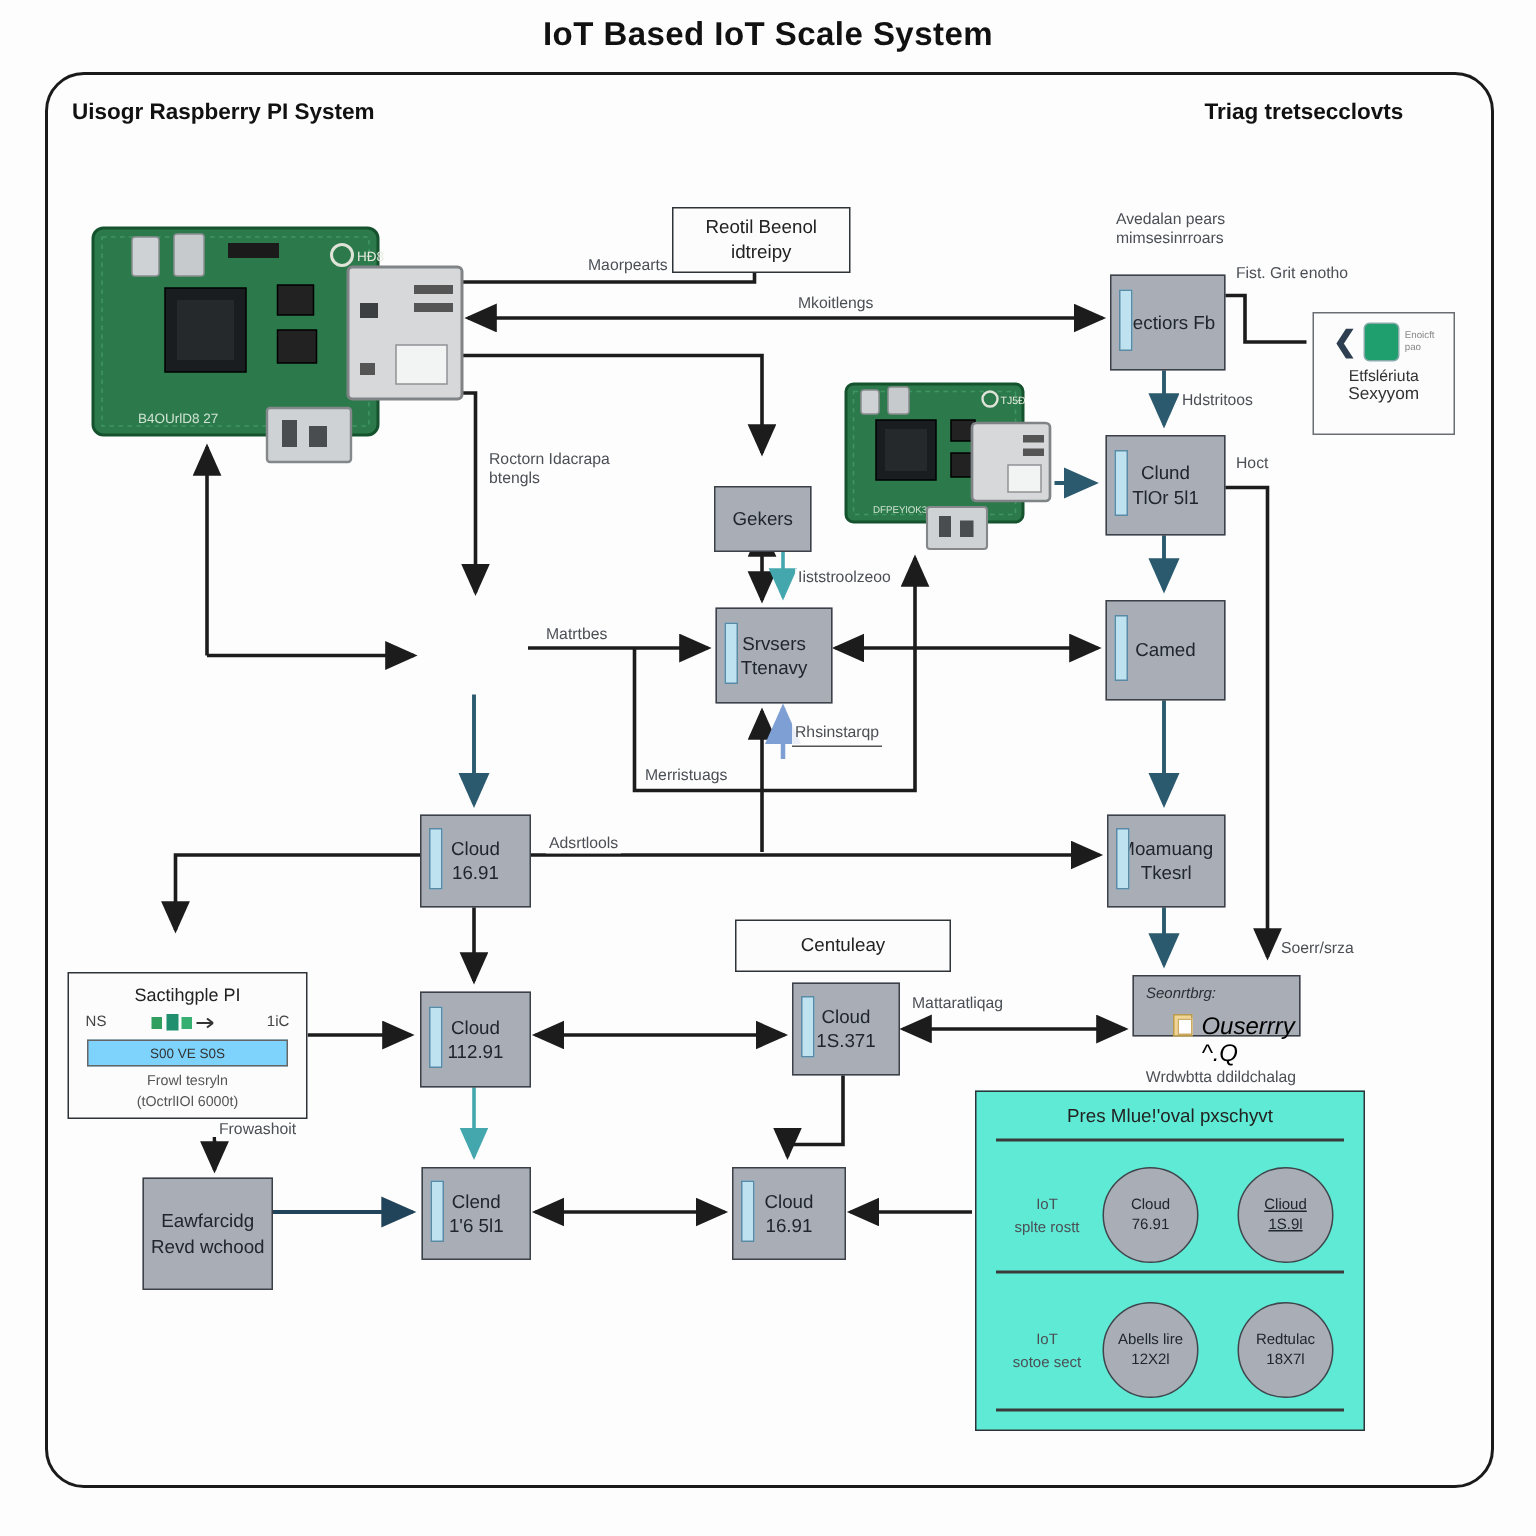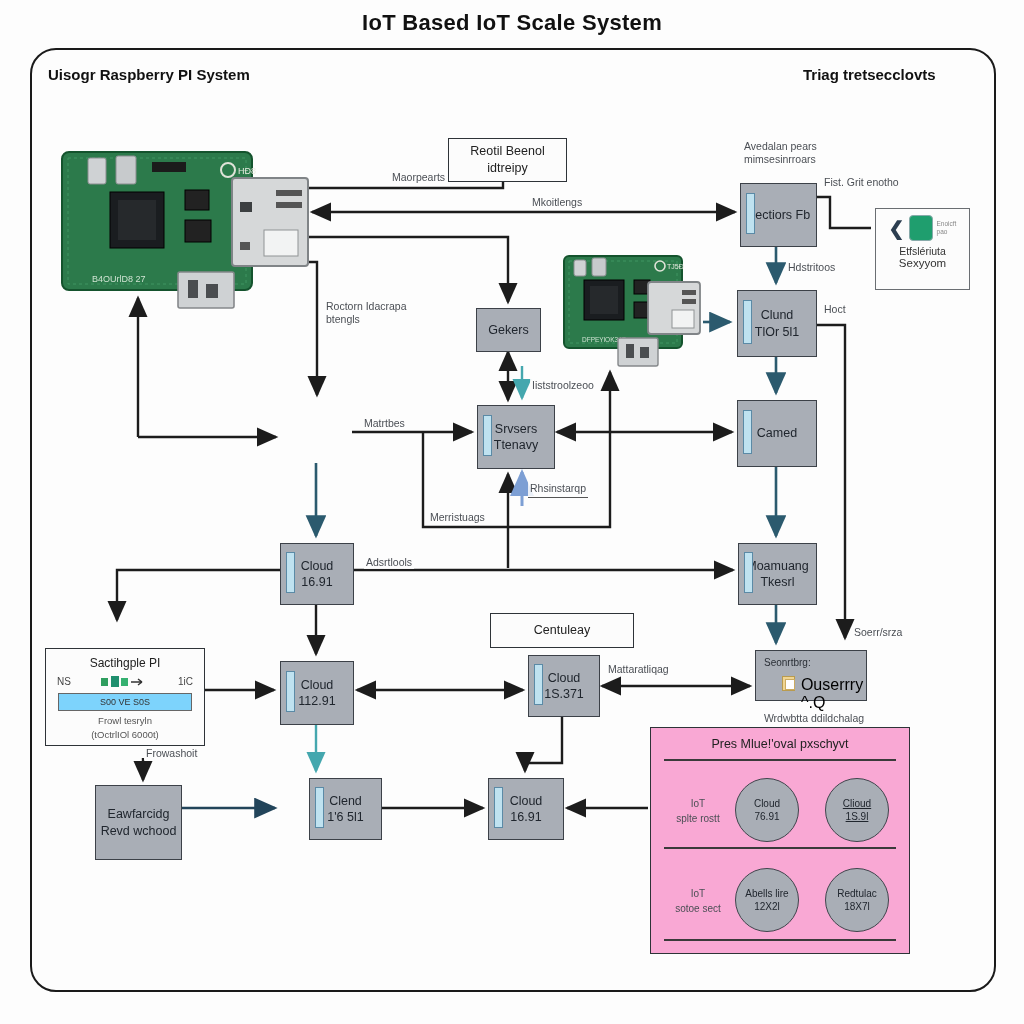--- a/index.html
+++ b/index.html
@@ -26,21 +26,21 @@
   .lbl.ul{border-bottom:1.5px solid #555;padding-bottom:2px;}
   #seon{flex-direction:column;align-items:flex-start;justify-content:flex-start;
         padding:6px 8px;box-sizing:border-box;}
   #seon .row2{display:flex;align-items:flex-start;gap:6px;margin-top:8px;margin-left:6px;padding-left:12px;}
   #lcd{justify-content:flex-start;padding-top:6px;box-sizing:border-box;}
   #lcd .r2{display:flex;align-items:center;justify-content:space-between;width:86%;
         font-size:10px;color:#444;margin-top:4px;}
   #lcd .bar2{width:84%;background:#7dd3fc;border:1.4px solid #666;font-size:9px;color:#333;
         padding:2px 0;margin-top:4px;}
   #lcd .sm{font-size:9.5px;color:#555;margin-top:4px;}
-  #panel{position:absolute;left:650px;top:727px;width:258px;height:225px;background:#f9a8d4;
+  #panel{position:absolute;left:650px;top:727px;width:258px;height:225px;background:#5eead4;
         border:1.8px solid #2e3338;z-index:2;}
   #panel .ptitle{position:absolute;left:0;top:9px;width:100%;text-align:center;
         font-size:12.5px;color:#222;}
   #panel .rule{position:absolute;left:13px;right:13px;height:1.6px;background:#3a3a3a;}
   #panel .rlabel{position:absolute;left:6px;width:82px;text-align:center;font-size:10px;
         color:#4b4f55;line-height:1.5;}
   .circ{position:absolute;width:62px;height:62px;border-radius:50%;background:#a9aeb6;
         border:1.8px solid #3f454c;display:flex;flex-direction:column;align-items:center;
         justify-content:center;font-size:10px;color:#20262e;line-height:1.3;text-align:center;}
   #svc{position:absolute;left:875px;top:208px;width:95px;height:82px;background:#fcfcfc;
@@ -197,28 +197,28 @@
         <div>Camed</div>
       </div>
   </div>
   <div class="gbox" style="left:738px;top:543px;width:77px;height:60px;">
     <span class="bar"></span>
     <div class="btxt">
         <div>Moamuang</div>
     <div>Tkesrl</div>
       </div>
   </div>
-  <div class="gbox" id="seon" style="left:755px;top:650px;width:112px;height:51px;">
+  <div class="gbox" id="seon" style="left:755px;top:650px;width:112px;height:41px;font-style:italic;">
     <div style="font-size:10px;color:#2a2f36;">Seonrtbrg:</div>
     <div class="row2">
       <span class="fold"></span>
       <span>Ouserrry ^.Q</span>
     </div>
   </div>
-  <div class="gbox" style="left:476px;top:308px;width:63px;height:42px;">
+  <div class="gbox" style="left:476px;top:324px;width:63px;height:42px;">
     <div class="btxt">
         <div>Gekers</div>
       </div>
   </div>
   <div class="gbox" style="left:477px;top:405px;width:76px;height:62px;">
     <span class="bar"></span>
     <div class="btxt">
         <div>Srvsers</div>
     <div>Ttenavy</div>
       </div>
@@ -237,21 +237,21 @@
     <div>112.91</div>
       </div>
   </div>
   <div class="gbox" style="left:528px;top:655px;width:70px;height:60px;">
     <span class="bar"></span>
     <div class="btxt">
         <div>Cloud</div>
     <div>1S.371</div>
       </div>
   </div>
-  <div class="gbox" style="left:281px;top:778px;width:71px;height:60px;margin-left:28px;">
+  <div class="gbox" style="left:281px;top:778px;width:71px;height:60px;">
     <span class="bar"></span>
     <div class="btxt">
         <div>Clend</div>
     <div>1'6 5l1</div>
       </div>
   </div>
   <div class="gbox" style="left:488px;top:778px;width:74px;height:60px;">
     <span class="bar"></span>
     <div class="btxt">
         <div>Cloud</div>

